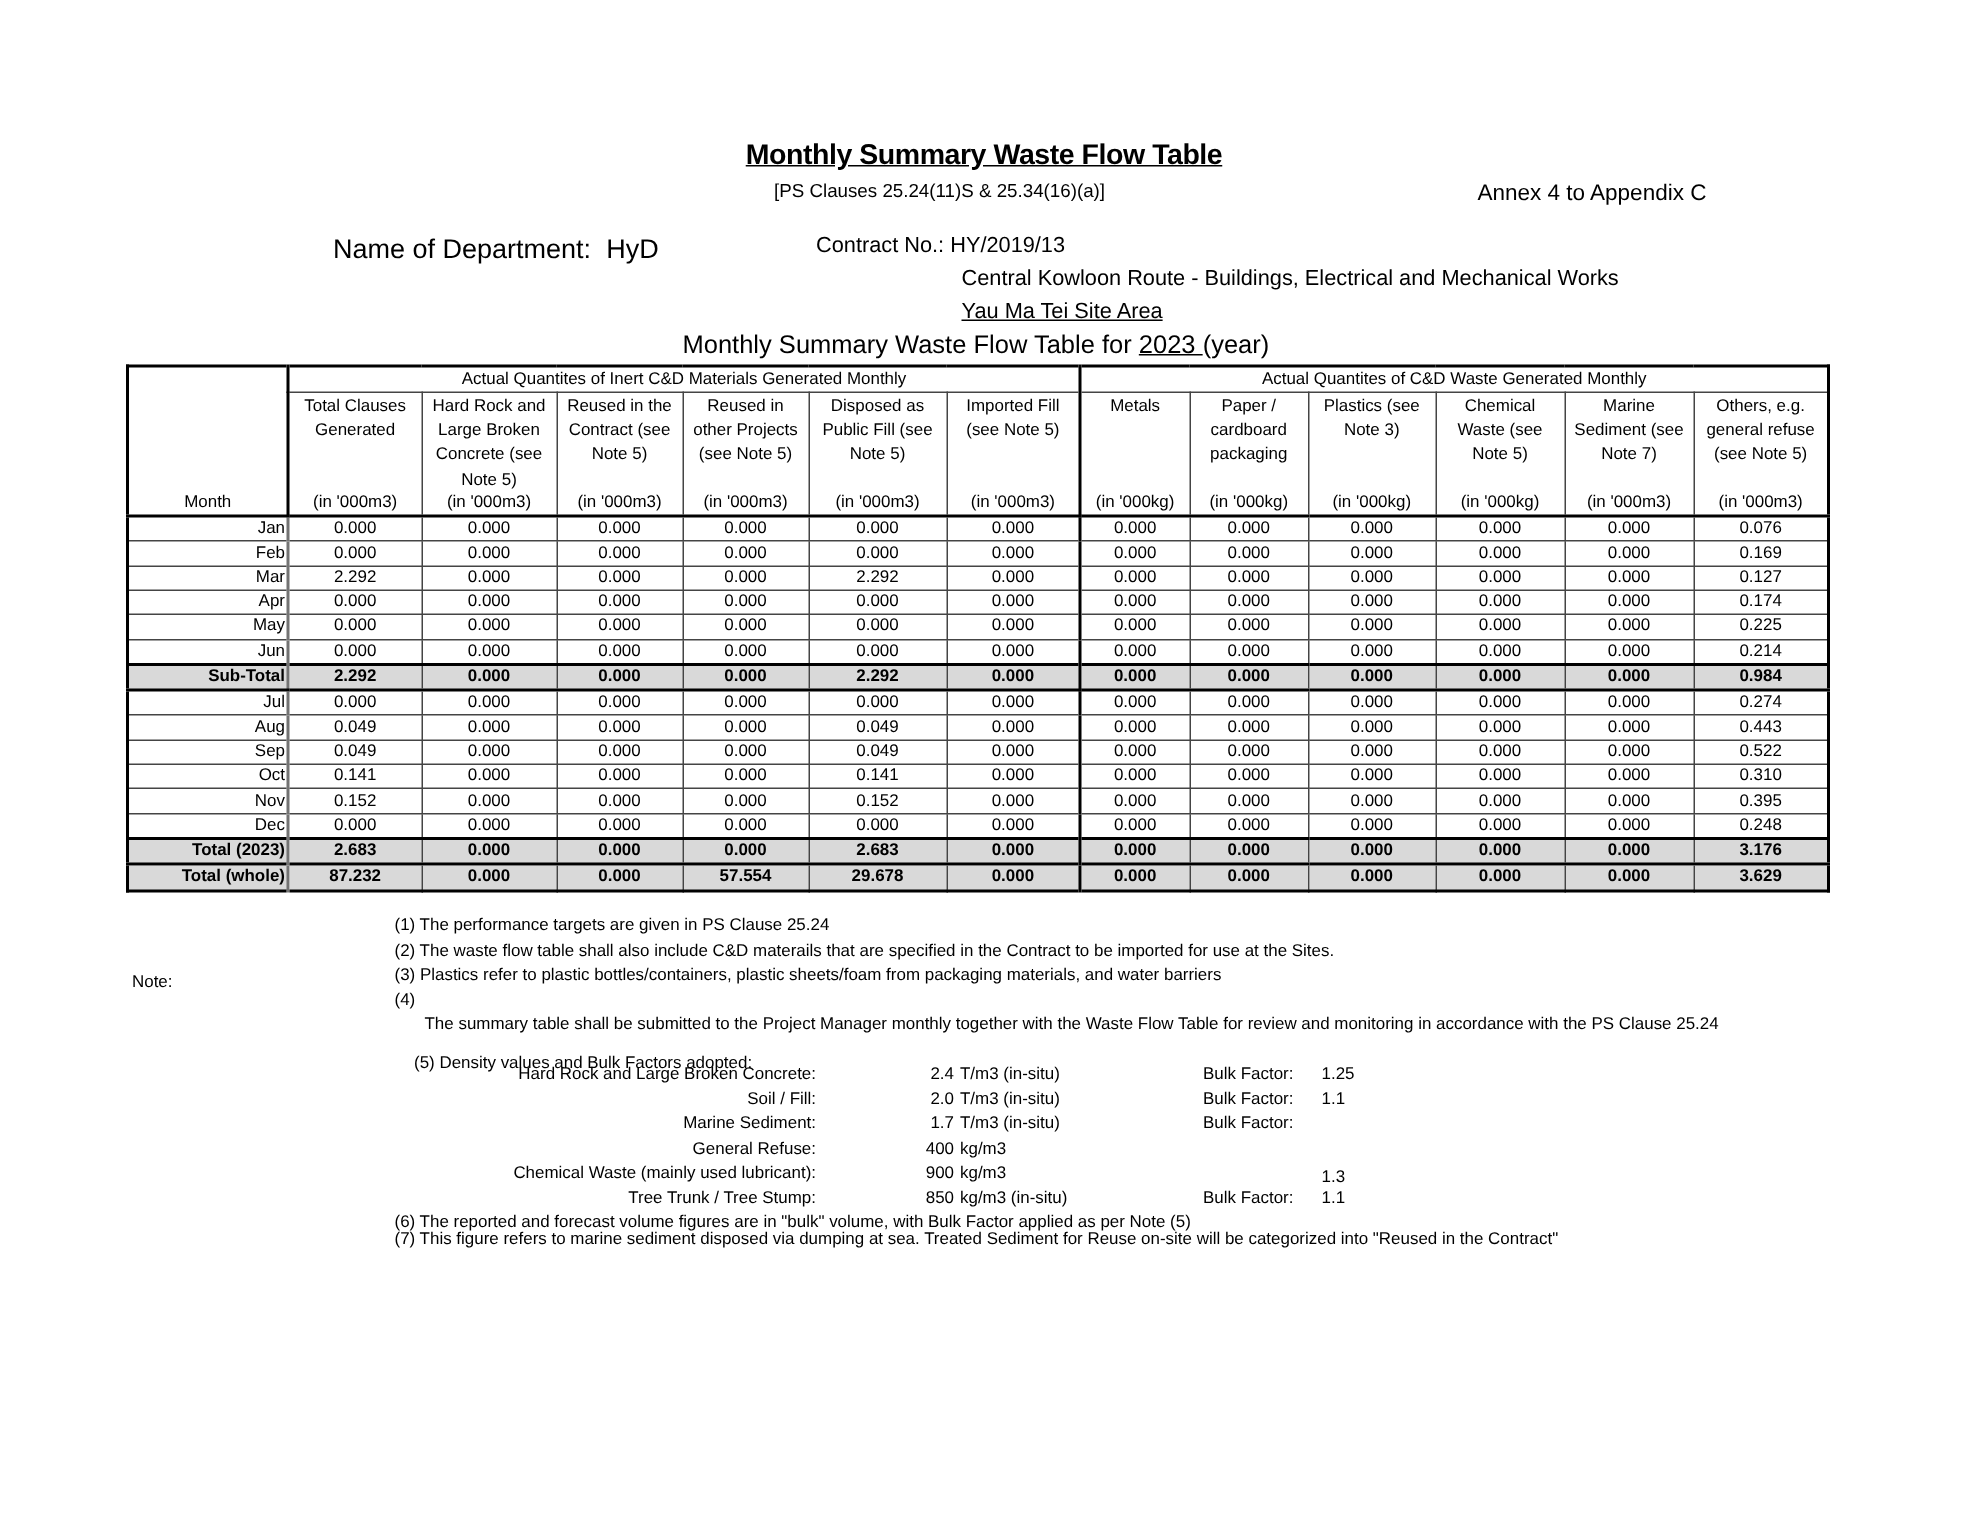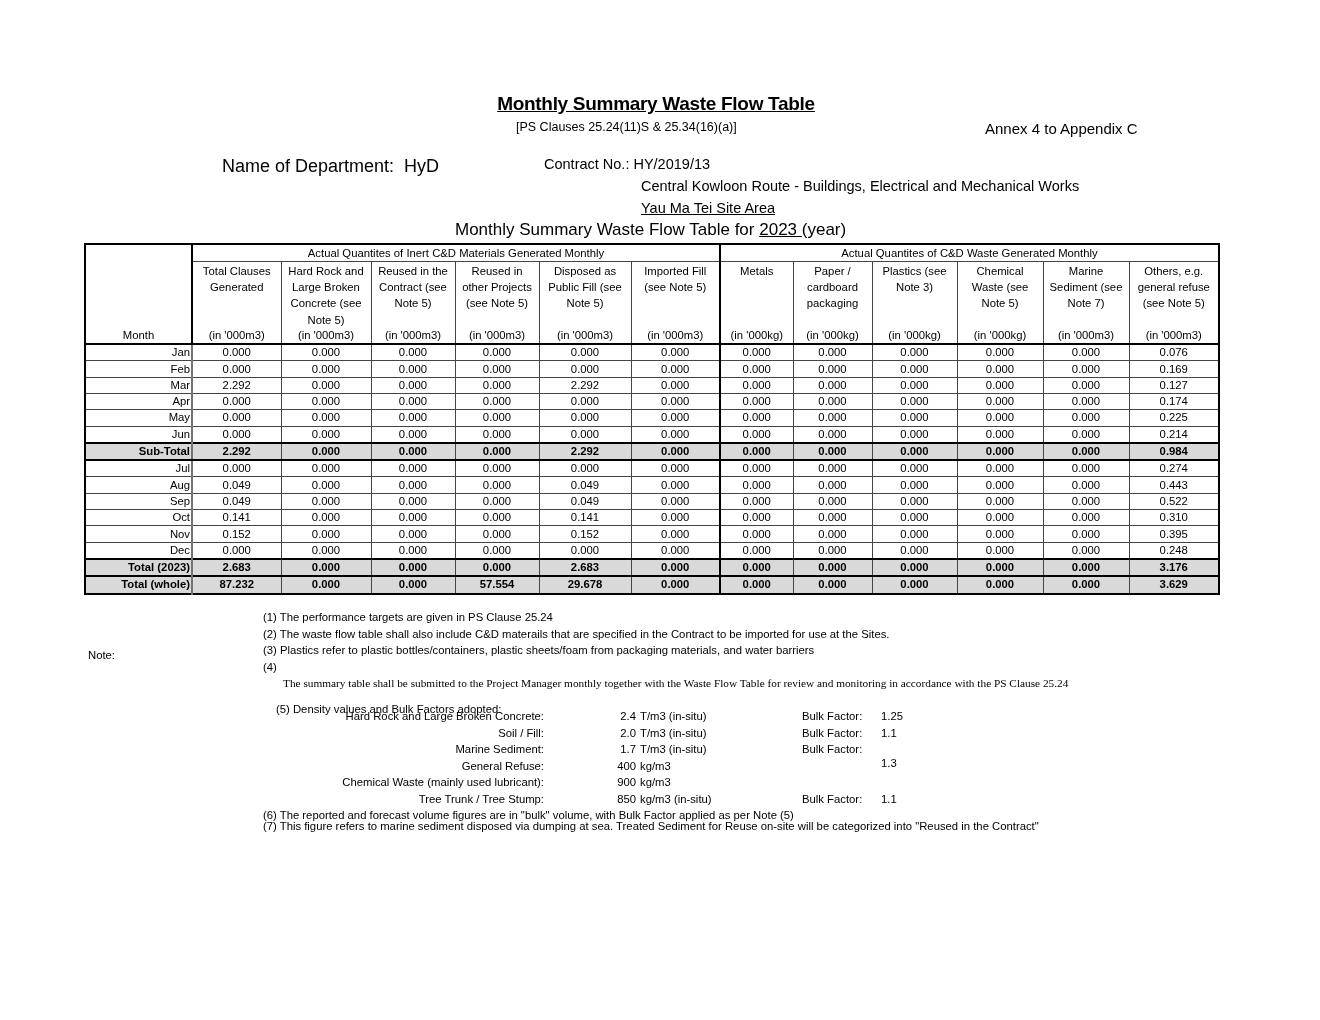--- a/index.html
+++ b/index.html
@@ -327,37 +327,37 @@
       </tr>
     </tbody>
 </table>
 
 <div class="notes" id="notes">
     <div class="abs note-label" style="top: 611px;">Note:</div>
     <div class="abs note" style="top: 611px;">(1)  The performance targets are given in PS Clause 25.24</div>
     <div class="abs note" style="top: 627.5px;">(2)  The waste flow table shall also include C&amp;D materails that are specified in the Contract to be imported for use at the Sites.</div>
     <div class="abs note" style="top: 644px; text-align: center;">(3)  Plastics refer to plastic bottles/containers, plastic sheets/foam from packaging materials, and water barriers</div>
     <div class="abs note" style="top: 660.5px;">(4)</div>
-    <div class="abs note-indent" style="top: 677px; font-family: Liberation Serif, serif;">The summary table shall be submitted to the Project Manager monthly together with the Waste Flow Table for review and monitoring in accordance with the PS Clause 25.24</div>
+    <div class="abs note-indent" style="top: 677px;">The summary table shall be submitted to the Project Manager monthly together with the Waste Flow Table for review and monitoring in accordance with the PS Clause 25.24</div>
     <div class="abs note" style="top: 703px; margin-left: 13px;">(5)  Density values and Bulk Factors adopted:</div>
     <div class="abs dens-name" style="top: 710px;">Hard Rock and Large Broken Concrete:</div>
     <div class="abs dens-val" style="top: 710px;">2.4</div>
     <div class="abs dens-unit" style="top: 710px;">T/m3 (in-situ)</div>
     <div class="abs bulk-label" style="top: 710px;">Bulk Factor:</div>
     <div class="abs bulk-val" style="top: 710px;">1.25</div>
     <div class="abs dens-name" style="top: 726.5px;">Soil / Fill:</div>
     <div class="abs dens-val" style="top: 726.5px;">2.0</div>
     <div class="abs dens-unit" style="top: 726.5px;">T/m3 (in-situ)</div>
     <div class="abs bulk-label" style="top: 726.5px;">Bulk Factor:</div>
     <div class="abs bulk-val" style="top: 726.5px;">1.1</div>
     <div class="abs dens-name" style="top: 743px;">Marine Sediment:</div>
     <div class="abs dens-val" style="top: 743px;">1.7</div>
     <div class="abs dens-unit" style="top: 743px;">T/m3 (in-situ)</div>
     <div class="abs bulk-label" style="top: 743px;">Bulk Factor:</div>
-    <div class="abs bulk-val" style="top: 757px;">1.3</div>
+    <div class="abs bulk-val" style="top: 779px;">1.3</div>
     <div class="abs dens-name" style="top: 759.5px;">General Refuse:</div>
     <div class="abs dens-val" style="top: 759.5px;">400</div>
     <div class="abs dens-unit" style="top: 759.5px;">kg/m3</div>
     <div class="abs dens-name" style="top: 776px;">Chemical Waste (mainly used lubricant):</div>
     <div class="abs dens-val" style="top: 776px;">900</div>
     <div class="abs dens-unit" style="top: 776px;">kg/m3</div>
     <div class="abs dens-name" style="top: 792.5px;">Tree Trunk / Tree Stump:</div>
     <div class="abs dens-val" style="top: 792.5px;">850</div>
     <div class="abs dens-unit" style="top: 792.5px;">kg/m3 (in-situ)</div>
     <div class="abs bulk-label" style="top: 792.5px;">Bulk Factor:</div>

